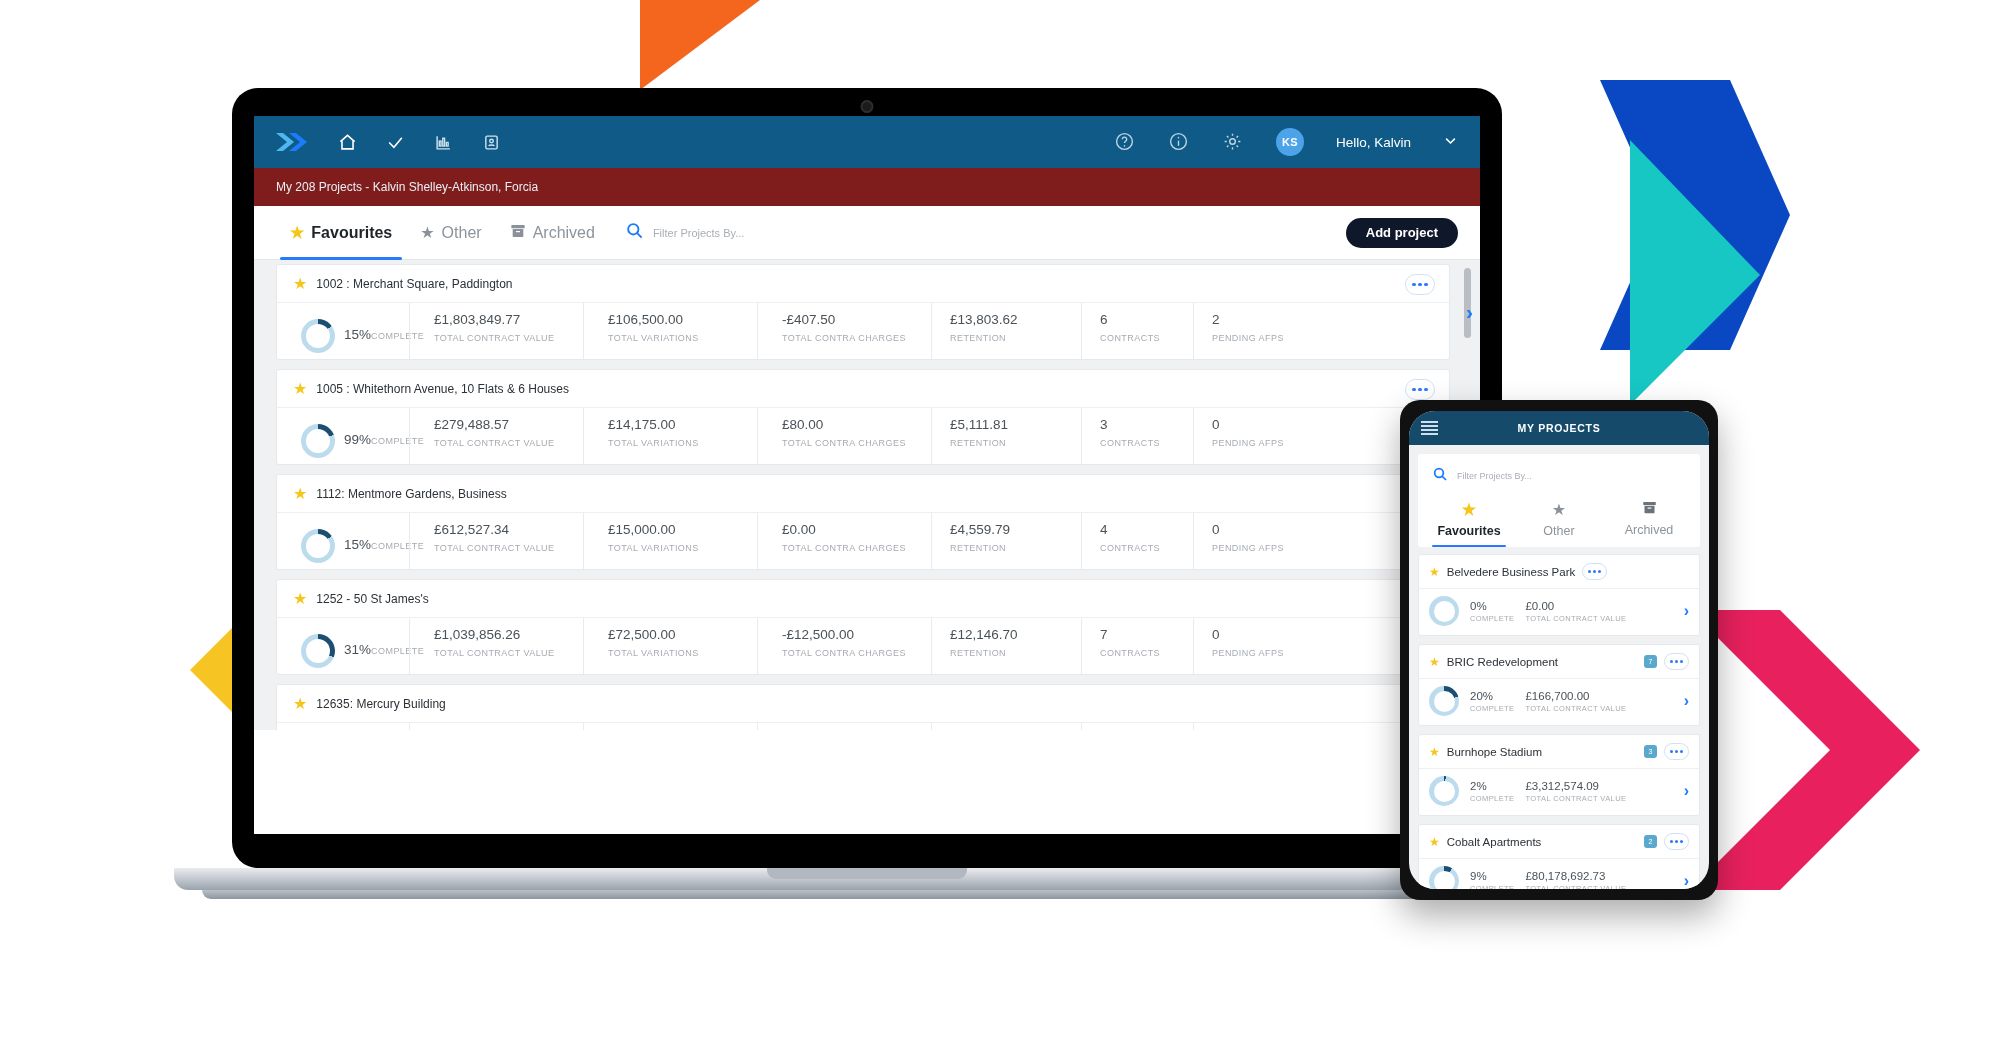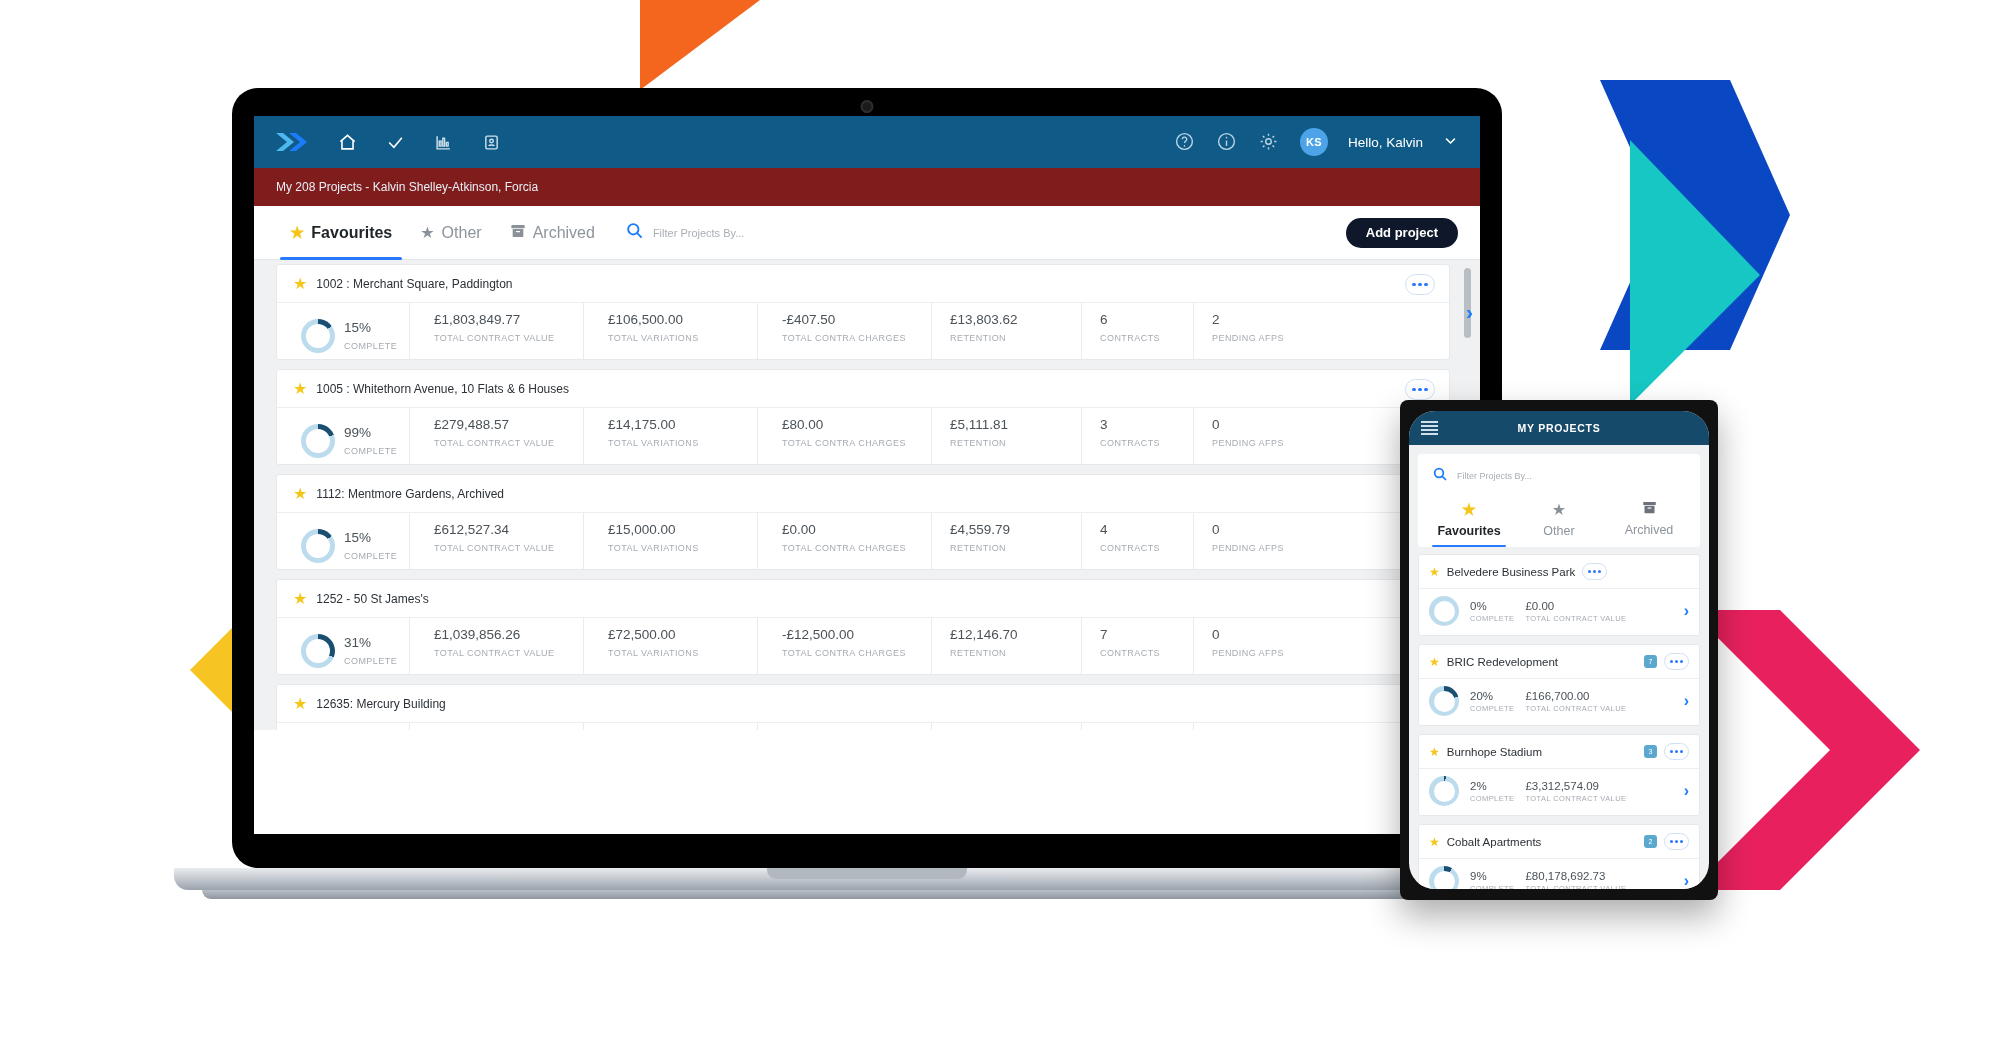--- a/index.html
+++ b/index.html
@@ -43,21 +43,21 @@
   
   .app-topbar {
     height:52px; background:#0f5a86;
     display:flex; align-items:center; padding:0 22px; gap:0;
   }
   .logo { display:flex; align-items:center; margin-right:26px; }
   .navicons { display:flex; align-items:center; gap:26px; }
   .navicon { width:22px; height:22px; display:flex; align-items:center;
              justify-content:center; color:#cfe2ee; cursor:pointer; }
   .navicon.active { color:#ffffff; }
-  .topbar-right { margin-left:auto; display:flex; align-items:center; gap:20px; }
+  .topbar-right { margin-left:auto; display:flex; align-items:center; gap:32px; }
   .circ-ico { width:22px; height:22px; color:#bcd6e6; }
   .avatar {
     width:28px; height:28px; border-radius:50%;
     background:#4da3e8; color:#fff; font-size:11px; font-weight:bold;
     display:flex; align-items:center; justify-content:center; letter-spacing:.3px;
   }
   .hello { color:#fff; font-size:13.5px; }
   .chev-d { color:#fff; font-size:13px; }
 
   .app-subbar {
@@ -113,40 +113,40 @@
   .m:first-of-type { border-left:none; }
   .m.prog { width:122px; display:flex; align-items:center; gap:9px; padding-left:14px; }
   .m-val { font-size:13.5px; color:#4a5258; line-height:1.25; }
   .m-lab { font-size:9px; color:#a6abb2; letter-spacing:.45px; margin-top:4px; }
   .m.wide { width:174px;padding-left:24px; }
   .m.num { width:112px; }
   .donut { width:34px; height:34px; border-radius:50%; position:relative; flex:0 0 34px; }
   .donut:after {
     content:""; position:absolute; inset:5px; background:#fff; border-radius:50%;
   }
-  .prog-txt { display:flex; flex-direction:column; }
+  .prog-txt { display:flex; flex-direction:row; }
   .row-chev {
     position:absolute; right:-24px; top:50%; transform:translateY(-50%);
     color:#1a7cfb; font-size:21px; font-weight:bold;
   }
   .scrollbar {
     position:absolute; right:9px; top:8px; width:7px; height:70px;
     background:#b9bec4; border-radius:4px;
   }
   .scrollbar-track {
     position:absolute; right:9px; top:8px; width:7px; bottom:8px;
     background:#e2e4e7; border-radius:4px; z-index:-1;
   }
 
   
   .phone {
     position:absolute; left:1400px; top:400px; width:318px; height:500px; z-index:6;
   }
   .phone-body {
-    width:100%; height:100%; background:#111; border-radius:8px;
+    width:100%; height:100%; background:#111; border-radius:20px;
     padding:11px 9px; box-shadow:0 16px 34px rgba(0,0,0,.32);
   }
   .phone-screen { width:100%; height:100%; background:#f0f1f3; border-radius:26px; overflow:hidden; }
   .ph-top {
     height:34px; background:#154a6b; display:flex; align-items:center;
     padding:0 12px; position:relative;
   }
   .burger { display:flex; flex-direction:column; gap:2.5px; cursor:pointer; }
   .burger span { display:block; width:17px; height:1.6px; background:#cfe0ec; }
   .ph-title {
@@ -406,21 +406,21 @@
               <div class="m-val">0</div>
               <div class="m-lab">PENDING AFPS</div>
             </div>
             <div class="row-chev" style="opacity:0">›</div>
           </div>
         </div>
 
         <div class="card">
           <div class="card-head">
             <span class="star-y">★</span>
-            <span class="card-title">1112: Mentmore Gardens, Archived</span>
+            <span class="card-title">1112: Mentmore Gardens, Business</span>
           </div>
           <div class="dots">
               <i></i>
               <i></i>
               <i></i>
             </div>
           <div class="metrics">
             <div class="m prog">
               <div class="donut" style="background: conic-gradient(rgb(27, 79, 114) 0deg, rgb(27, 79, 114) 54deg, rgb(188, 220, 238) 54deg, rgb(188, 220, 238) 360deg);"></div>
               <div class="prog-txt">

